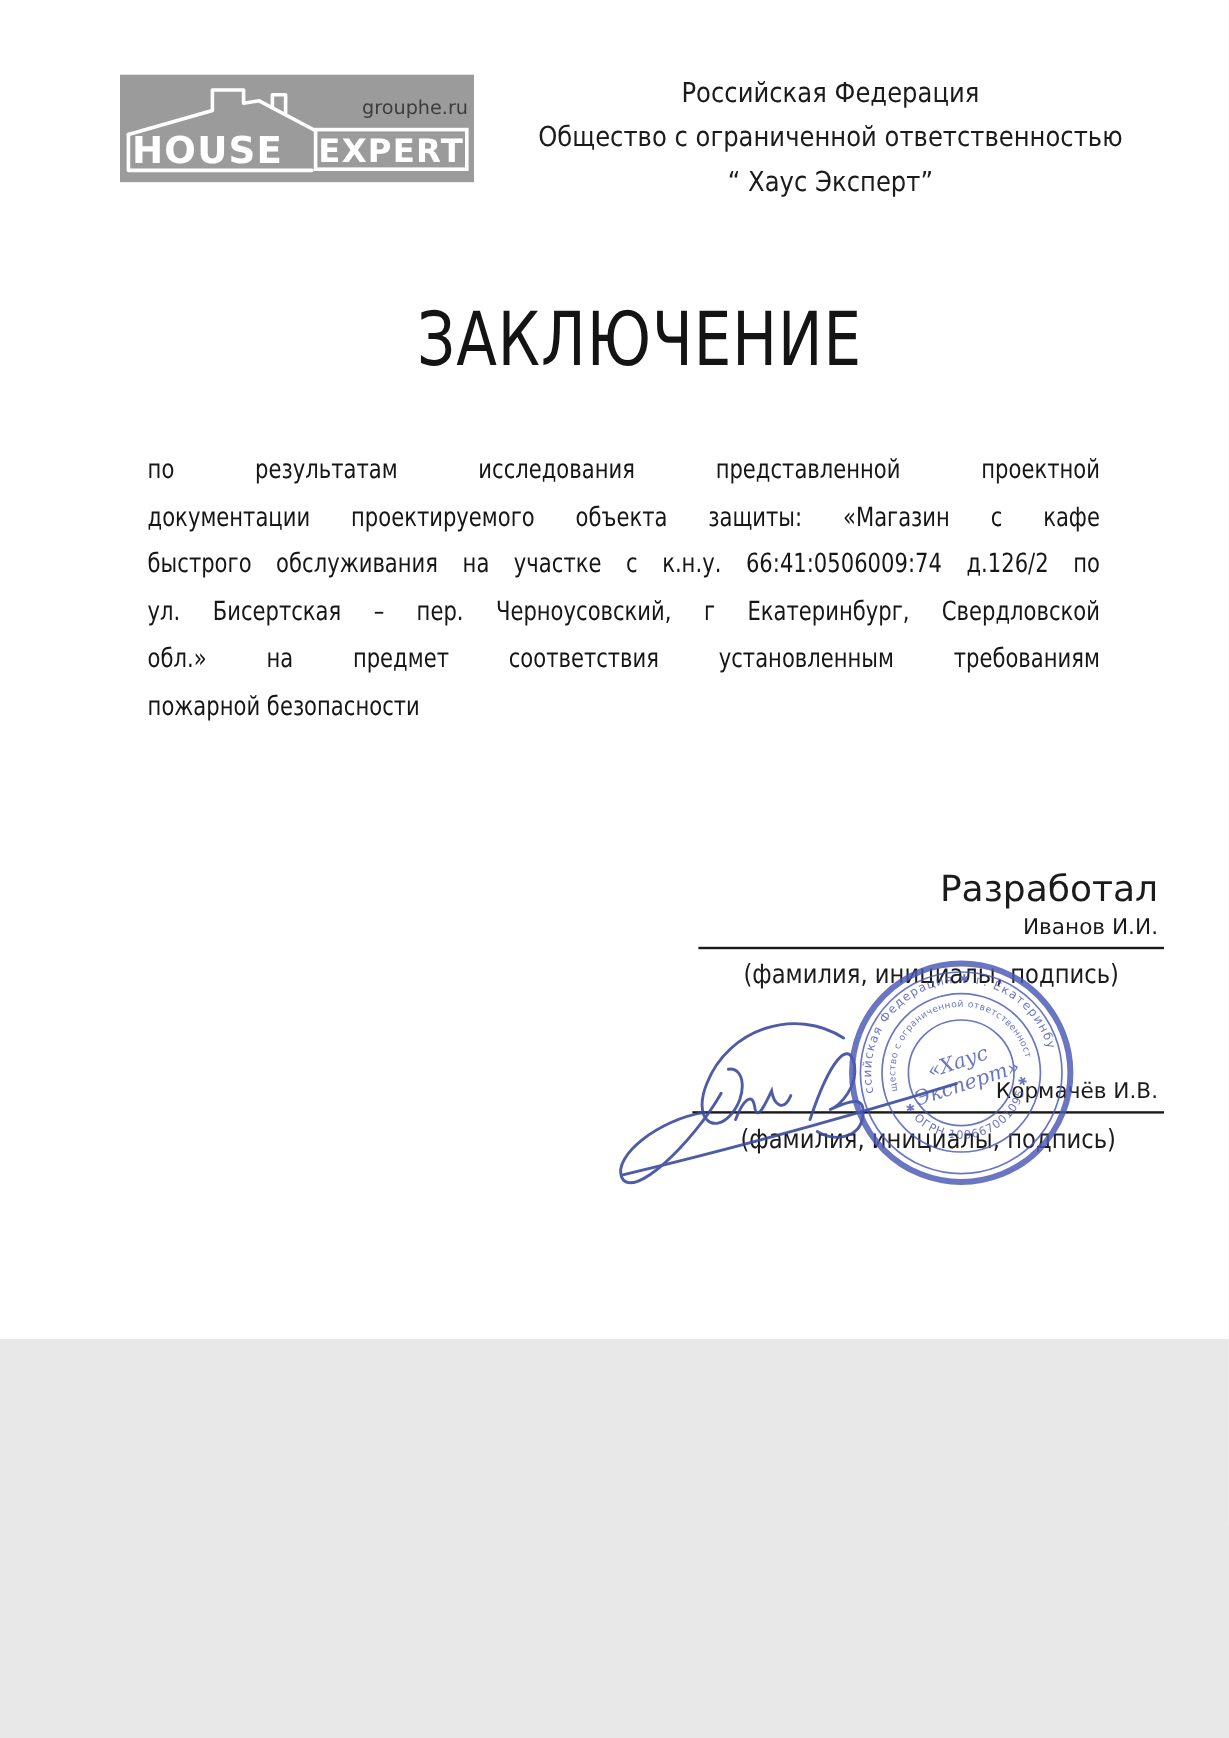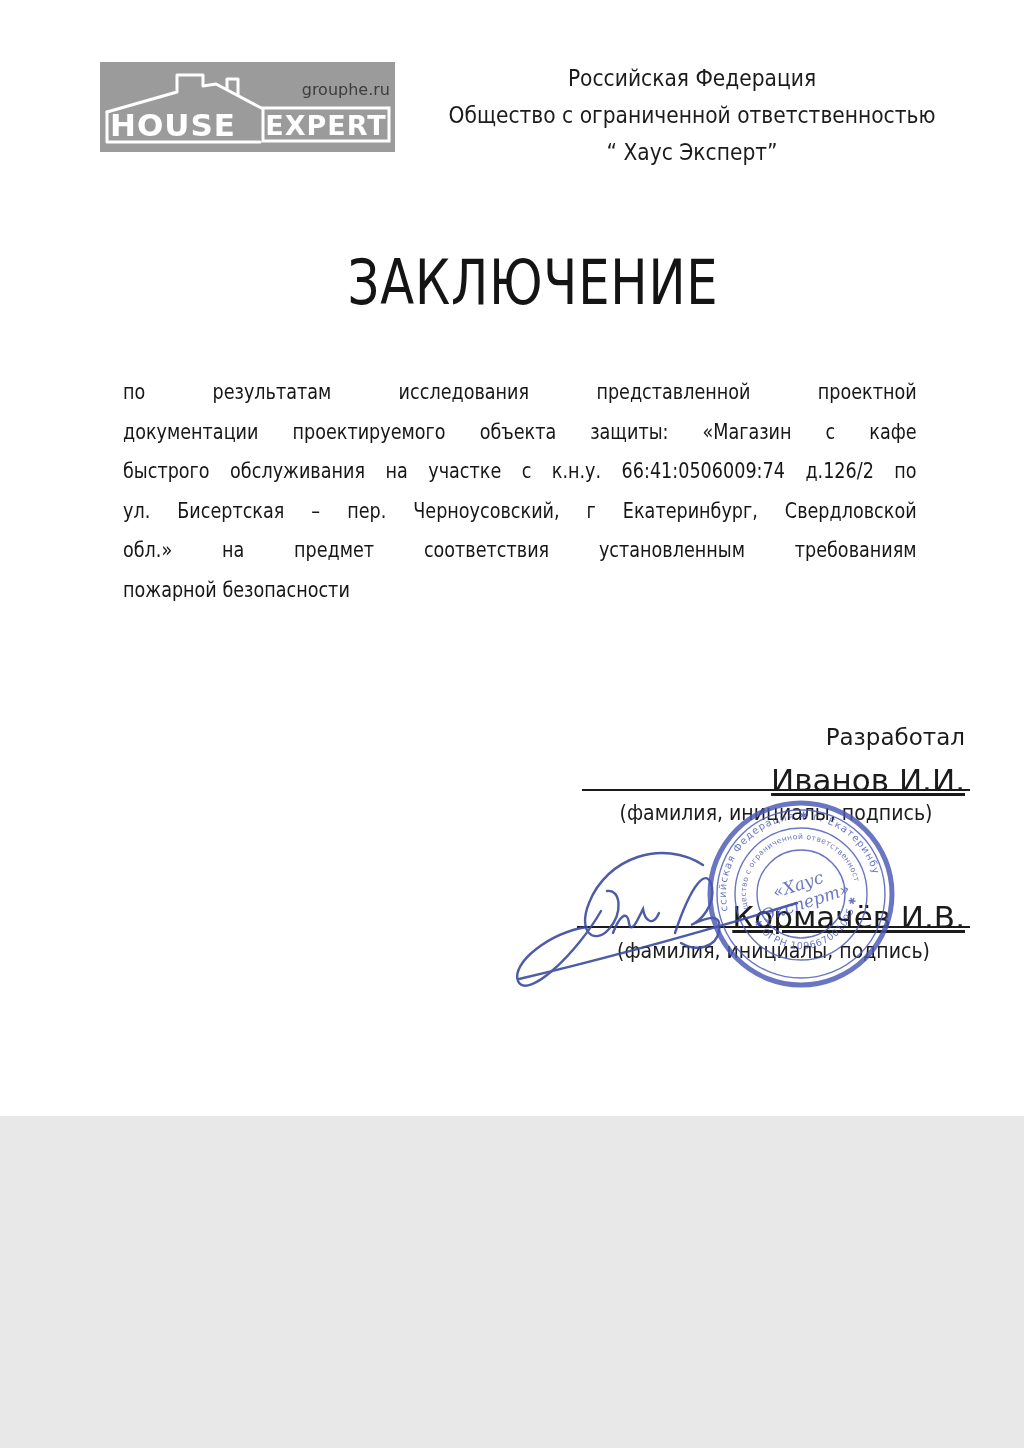--- a/index.html
+++ b/index.html
@@ -33,22 +33,22 @@
     position:absolute;left:123px;top:372px;width:992px;
     transform:scaleX(0.80);transform-origin:0 0;
     font-size:22px;line-height:39.5px;color:#161616;
   }
   .body-line{text-align:justify;text-align-last:justify;white-space:nowrap;}
   .body-line.last{text-align-last:left;}
   
   .sig{position:absolute;white-space:nowrap;z-index:4;}
   .sig.rt{text-align:right;}
   .sig.ct{text-align:center;}
-  .role{font-size:23px;}
-  .name{font-size:31px;text-decoration:underline;}
+  .role{font-size:30px;}
+  .name{font-size:18px;}
   .cap{font-size:22px;transform:scaleX(0.86);transform-origin:50% 0;}
   .uline{position:absolute;border-top:2px solid #1a1a1a;z-index:4;}
   
   .stamp{position:absolute;left:704px;top:797px;width:194px;height:194px;z-index:6;opacity:0.82;}
   .handsign{position:absolute;left:505px;top:833px;width:310px;height:175px;z-index:5;opacity:0.9;}
   
   .footer{position:absolute;left:123px;top:1212px;width:820px;text-align:left;}
   .footer .city{font-size:24px;line-height:38px;transform:scaleX(0.88);transform-origin:50% 0;}
   .footer .year{font-size:24px;line-height:40px;}
 </style>

